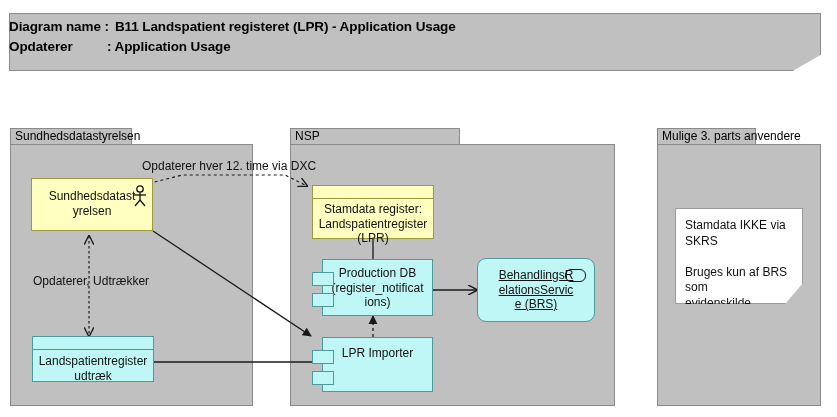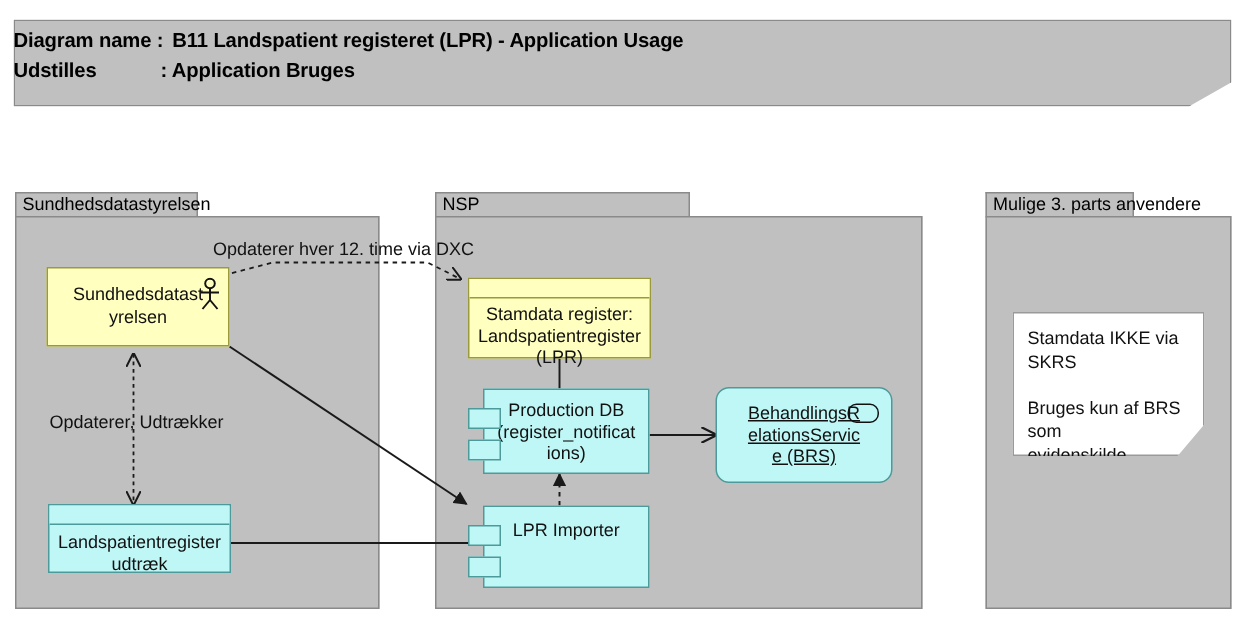--- a/index.html
+++ b/index.html
@@ -131,21 +131,21 @@
   #wires{position:absolute;left:0;top:0;width:837px;height:417px;z-index:3;
          pointer-events:none;}
 </style>
 </head>
 <body>
 
 <div id="canvas">
 
   <div class="titlebar"></div>
   <div class="titlerow r1"><span class="tl-key">Diagram name :</span><span class="tl-val" style="margin-left:6px">B11 Landspatient registeret (LPR) - Application Usage</span></div>
-  <div class="titlerow r2"><span class="tl-key" style="width:98px">Udstilles</span><span class="tl-val">: Application Bruges</span></div>
+  <div class="titlerow r2"><span class="tl-key" style="width:98px">Opdaterer</span><span class="tl-val">: Application Usage</span></div>
 
   <div class="group" style="left:10px;top:128px;width:243px;height:278px;">
     <div class="gtab" style="width:122px;"></div>
     <div class="gbody" style="top:16px;width:243px;height:262px;"></div>
     <div class="glabel">Sundhedsdatastyrelsen</div>
   </div>
 
   <div class="group" style="left:290px;top:128px;width:325px;height:278px;">
     <div class="gtab" style="width:170px;"></div>
     <div class="gbody" style="top:16px;width:325px;height:262px;"></div>

